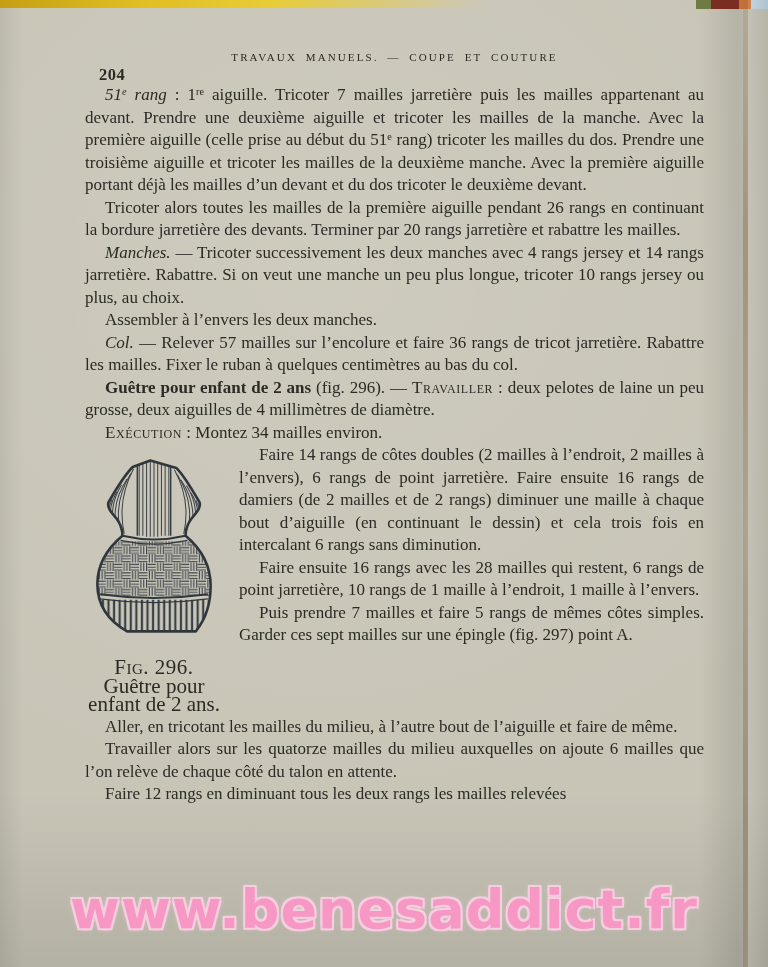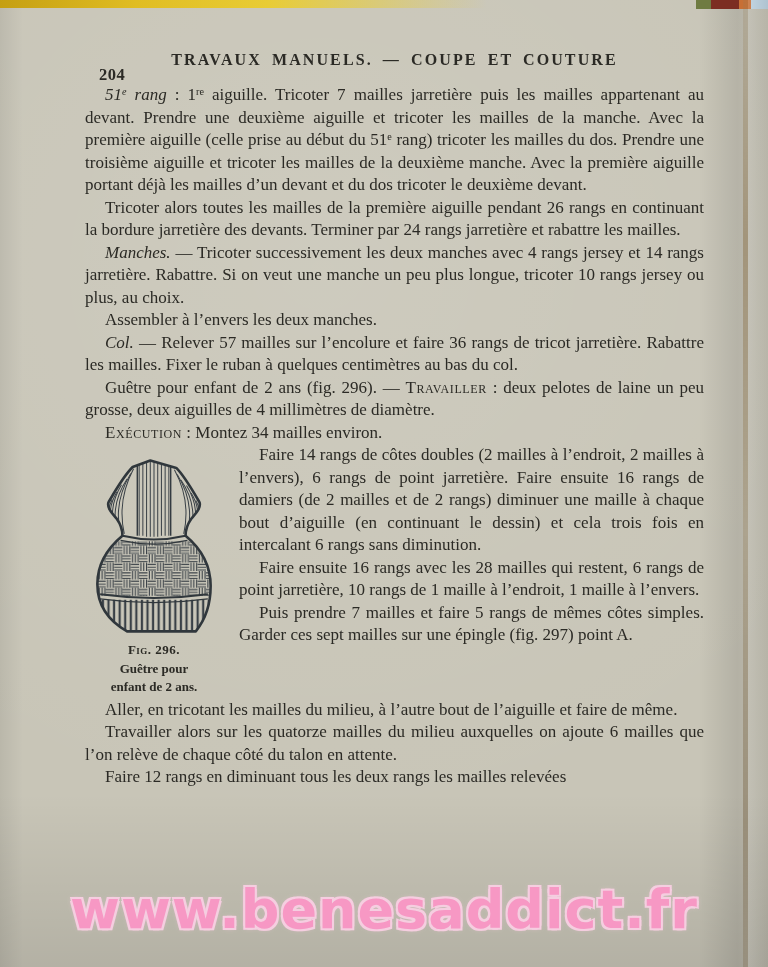--- a/index.html
+++ b/index.html
@@ -20,33 +20,33 @@
   .cp3{width:12px;background:#c76f35;}
   .cp4{width:17px;background:#b9cfdd;}
   .crease{position:absolute;top:0;bottom:0;left:743px;width:5px;
     background:linear-gradient(180deg, rgba(150,125,85,.20), rgba(140,115,75,.50) 25%, rgba(145,120,80,.30) 55%, rgba(120,100,70,.45) 85%, rgba(120,100,70,.30));
     filter:blur(.6px);}
   .gutter{position:absolute;top:0;bottom:0;left:748px;right:0;
     background:linear-gradient(90deg, rgba(255,255,255,.14), rgba(0,0,0,.06));}
   
   .page-number{position:absolute;top:65px;left:99px;font-size:16.5px;font-weight:bold;letter-spacing:.5px;}
   .running-title{position:absolute;top:51px;left:85px;width:619px;text-align:center;
-    font-size:16px;font-weight:bold;letter-spacing:2.1px;word-spacing:4px;}
+    font-size:11px;font-weight:normal;letter-spacing:2.1px;word-spacing:4px;}
   
   .text-block{position:absolute;top:84px;left:85px;width:619px;font-size:17px;line-height:22.5px;text-align:justify;}
   .para{margin:0;text-indent:20px;}
   .it{font-style:italic;}
-  .bd{font-weight:normal;}
+  .bd{font-weight:bold;}
   .sc{font-variant:small-caps;letter-spacing:.6px;}
   .sup{font-size:.6em;vertical-align:.5em;line-height:0;}
   .sec-bottom{clear:left;}
   
   .fig{float:left;width:146px;margin:10px 12px 2px -4px;text-align:center;}
   .fig svg{display:block;margin:0 auto;}
-  .fig-caption{margin-top:5px;font-weight:bold;font-size:13px;line-height:18.5px;}
+  .fig-caption{margin-top:22px;font-weight:normal;font-size:21px;line-height:18.5px;}
   .cap-line1{font-variant:small-caps;letter-spacing:.5px;}
   
   .watermark{position:absolute;top:878px;left:0;width:100%;text-align:center;
     font-family:"DejaVu Sans",sans-serif;font-weight:bold;font-size:54px;letter-spacing:1px;
     color:#f997c5;opacity:.97;
     text-shadow:2px 2px 0 #f7cfe2,-2px -2px 0 #f7cfe2,2px -2px 0 #f7cfe2,-2px 2px 0 #f7cfe2,0 0 5px #f3c6da;}
 </style>
 </head>
 <body>
 
@@ -61,21 +61,21 @@
   </div>
   <div class="crease"></div>
   <div class="gutter"></div>
 
   <div class="page-number">204</div>
   <div class="running-title">TRAVAUX MANUELS. — COUPE ET COUTURE</div>
 
   <div class="text-block">
     <div>
         <p class="para"><span class="it">51</span><span class="it sup">e</span><span class="it"> rang</span><span> : 1</span><span class="sup">re</span><span> aiguille. Tricoter 7 mailles jarretière puis les mailles appartenant au devant. Prendre une deuxième aiguille et tricoter les mailles de la manche. Avec la première aiguille (celle prise au début du 51</span><span class="sup">e</span><span> rang) tricoter les mailles du dos. Prendre une troisième aiguille et tricoter les mailles de la deuxième manche. Avec la première aiguille portant déjà les mailles d’un devant et du dos tricoter le deuxième devant.</span></p>
-        <p class="para"><span>Tricoter alors toutes les mailles de la première aiguille pendant 26 rangs en continuant la bordure jarretière des devants. Terminer par 24 rangs jarretière et rabattre les mailles.</span></p>
+        <p class="para"><span>Tricoter alors toutes les mailles de la première aiguille pendant 26 rangs en continuant la bordure jarretière des devants. Terminer par 20 rangs jarretière et rabattre les mailles.</span></p>
         <p class="para"><span class="it">Manches.</span><span> — Tricoter successivement les deux manches avec 4 rangs jersey et 14 rangs jarretière. Rabattre. Si on veut une manche un peu plus longue, tricoter 10 rangs jersey ou plus, au choix.</span></p>
         <p class="para"><span>Assembler à l’envers les deux manches.</span></p>
         <p class="para"><span class="it">Col.</span><span> — Relever 57 mailles sur l’encolure et faire 36 rangs de tricot jarretière. Rabattre les mailles. Fixer le ruban à quelques centimètres au bas du col.</span></p>
         <p class="para"><span class="bd">Guêtre pour enfant de 2 ans</span><span> (fig. 296). — </span><span class="sc">Travailler</span><span> : deux pelotes de laine un peu grosse, deux aiguilles de 4 millimètres de diamètre.</span></p>
         <p class="para"><span class="sc">Exécution</span><span> : Montez 34 mailles environ.</span></p>
       </div>
     <div>
       <div class="fig">
         <svg width="138" height="182" viewBox="0 0 140 196">
           <defs>

